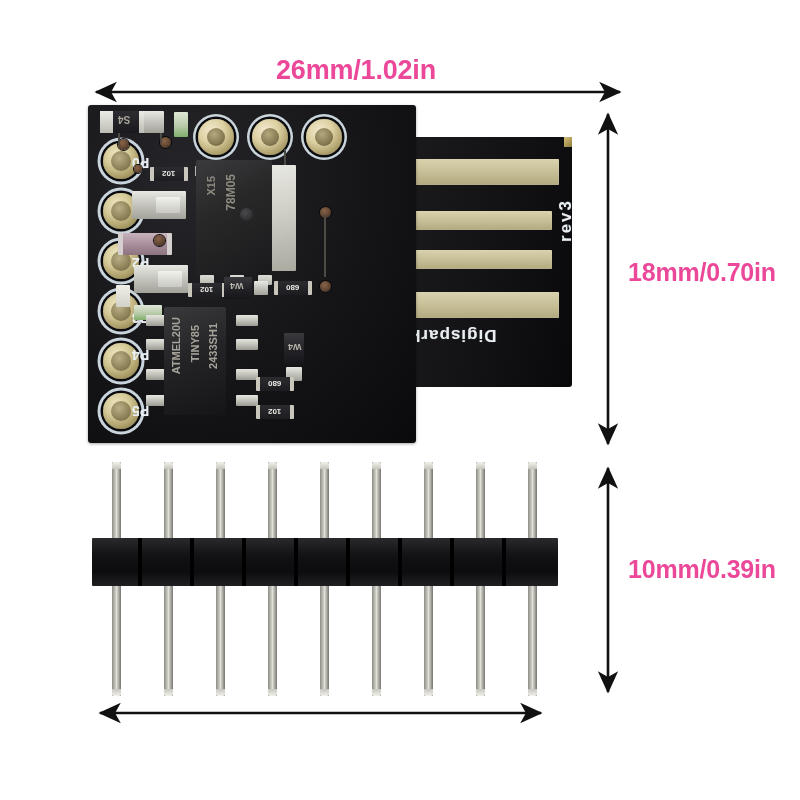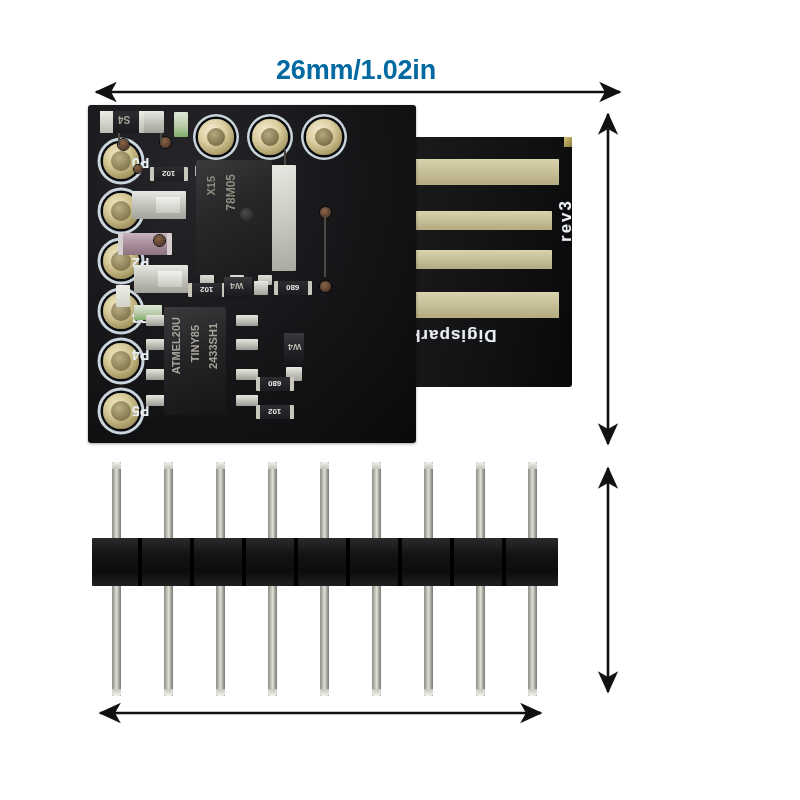--- a/index.html
+++ b/index.html
@@ -20,21 +20,21 @@
     width: 800px;
     height: 800px;
     background: #ffffff;
   }
 
   
   .dim-label {
     position: absolute;
     font-family: "Liberation Sans", sans-serif;
     font-weight: 700;
-    color: #0369a1;
+    color: #ec4899;
     white-space: nowrap;
     letter-spacing: -0.2px;
   }
   .dim-top      { left: 0; top: 55px; width: 712px; text-align: center; font-size: 27px; }
   .dim-bottom   { left: 0; top: 713px; width: 712px; text-align: center; font-size: 27px; }
   .dim-right-18 { left: 628px; top: 258px; font-size: 25px; }
   .dim-right-10 { left: 628px; top: 555px; font-size: 25px; }
 
   
   #arrows {
@@ -315,21 +315,23 @@
 
     <line x1="608" y1="114" x2="608" y2="444" stroke="#111111" stroke-width="2.6" marker-start="url(#atail)" marker-end="url(#ahead)"></line>
 
     <line x1="608" y1="468" x2="608" y2="692" stroke="#111111" stroke-width="2.6" marker-start="url(#atail)" marker-end="url(#ahead)"></line>
 
     <line x1="100" y1="713" x2="541" y2="713" stroke="#111111" stroke-width="2.6" marker-start="url(#atail)" marker-end="url(#ahead)"></line>
   </svg>
 
   <div class="dim-label dim-top">26mm/1.02in</div>
 
-
+  <div class="dim-label dim-right-18">18mm/0.70in</div>
+
+  <div class="dim-label dim-right-10">10mm/0.39in</div>
 
 
   <div class="board-wrap">
 
     <div class="usb-tongue">
       <div class="usb-pad" style="left:8px; top:22px; width:145px; height:26px;"></div>
       <div class="usb-pad" style="left:8px; top:74px; width:138px; height:19px;"></div>
       <div class="usb-pad" style="left:8px; top:113px; width:138px; height:19px;"></div>
       <div class="usb-pad" style="left:8px; top:155px; width:145px; height:26px;"></div>
 

